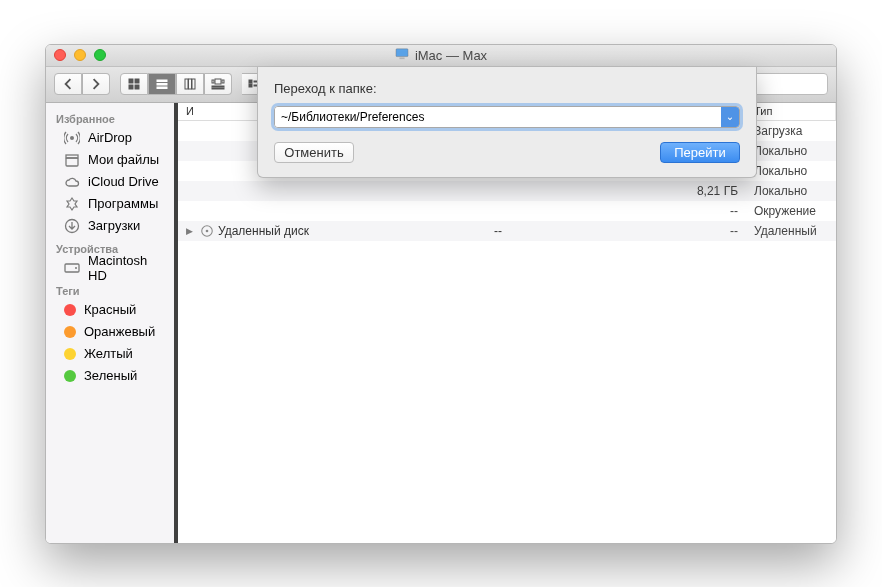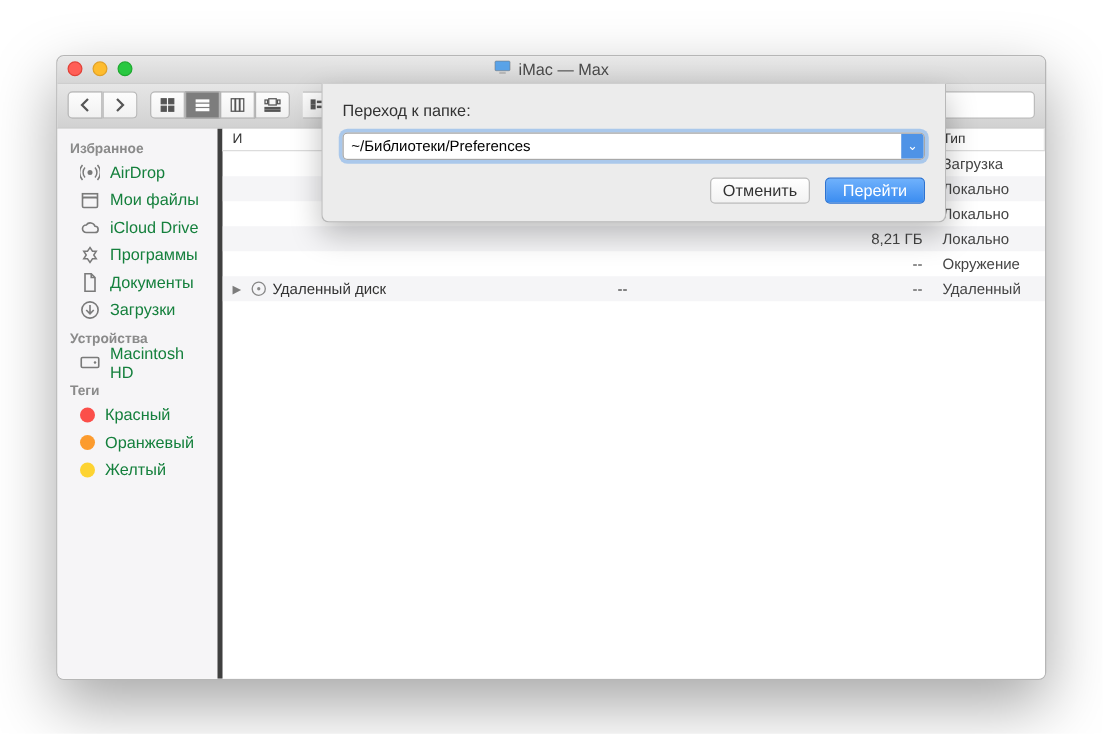--- a/index.html
+++ b/index.html
@@ -76,21 +76,21 @@
   background: #f6f5f7;
   border-right: 4px solid #404040;
   overflow-y: auto;
   padding: 4px 0 8px 0;
   font-size: 13px;
 }
 .side-head { color: #8a8a8a; font-size: 11px; font-weight: 600; padding: 6px 10px 2px 10px; }
 .side-item {
   display: flex; align-items: center; gap: 8px;
   padding: 2px 10px 2px 18px;
-  color: #15803d; height: 22px;
+  color: #000000; height: 22px;
 }
 .side-item .ico { width: 16px; height: 16px; display: flex; align-items: center; justify-content: center; color: #7a7a7a; }
 .side-item .ico svg { width: 16px; height: 16px; }
 .tag-dot { width: 12px; height: 12px; border-radius: 50%; }
 
 
 .content { flex: 1; display: flex; flex-direction: column; position: relative; }
 .cols {
   height: 18px; display: flex;
   background: #fff;
@@ -143,21 +143,21 @@
 .combo input {
   flex: 1; border: none; outline: none;
   font-size: 12px; padding: 3px 6px;
   background: #fff;
 }
 .combo .chev {
   width: 18px; background: #4f93e6;
   display: flex; align-items: center; justify-content: center;
   color: #fff; font-size: 10px;
 }
-.sheet-buttons { display: flex; justify-content: flex-end; gap: 12px; margin-top: 14px; }
+.sheet-buttons { display: flex; justify-content: space-between; gap: 12px; margin-top: 14px; }
 .mac-btn {
   height: 21px; min-width: 80px;
   border-radius: 4px; font-size: 13px;
   display: flex; align-items: center; justify-content: center;
   border: 1px solid #bcbcbc;
   background: linear-gradient(#fff, #f2f2f2);
   color: #333;
 }
 .mac-btn.primary {
   background: linear-gradient(#6fb1fc, #3b8cf0);
@@ -319,29 +319,20 @@
           <div class="side-item">
             <span class="ico">
               <svg viewBox="0 0 16 16">
                 <path d="M8 2l2 3h3l-2 3 2 3h-3l-2 3-2-3H3l2-3-2-3h3z" fill="none" stroke="#7a7a7a" stroke-width="1.2"></path>
               </svg>
             </span>
             <span>Программы</span>
           </div>
           <div class="side-item">
             <span class="ico">
-              <svg viewBox="0 0 14 16">
-                <path d="M3 1h5l3 3v11H3z" fill="none" stroke="#7a7a7a" stroke-width="1.3"></path>
-                <path d="M8 1v3h3" fill="none" stroke="#7a7a7a" stroke-width="1.3"></path>
-              </svg>
-            </span>
-            <span>Документы</span>
-          </div>
-          <div class="side-item">
-            <span class="ico">
               <svg viewBox="0 0 16 16">
                 <circle cx="8" cy="8" r="6.5" fill="none" stroke="#7a7a7a" stroke-width="1.3"></circle>
                 <path d="M8 4v6M5 8l3 3 3-3" fill="none" stroke="#7a7a7a" stroke-width="1.3"></path>
               </svg>
             </span>
             <span>Загрузки</span>
           </div>
         </div>
       <div class="side-head">Устройства</div>
       <div id="dev-list">
@@ -361,20 +352,24 @@
             <span class="tag-dot" style="background:#fb4f4a"></span>
             <span>Красный</span>
           </div>
           <div class="side-item">
             <span class="tag-dot" style="background:#fc9b2e"></span>
             <span>Оранжевый</span>
           </div>
           <div class="side-item">
             <span class="tag-dot" style="background:#fdd332"></span>
             <span>Желтый</span>
+          </div>
+          <div class="side-item">
+            <span class="tag-dot" style="background:#55c93f"></span>
+            <span>Зеленый</span>
           </div>
         </div>
     </div>
 
     <div class="content">
       <div class="stripes"></div>
       <div class="cols">
         <div class="col-name">И</div>
         <div class="col-date"></div>
         <div class="col-size">Размер</div>

